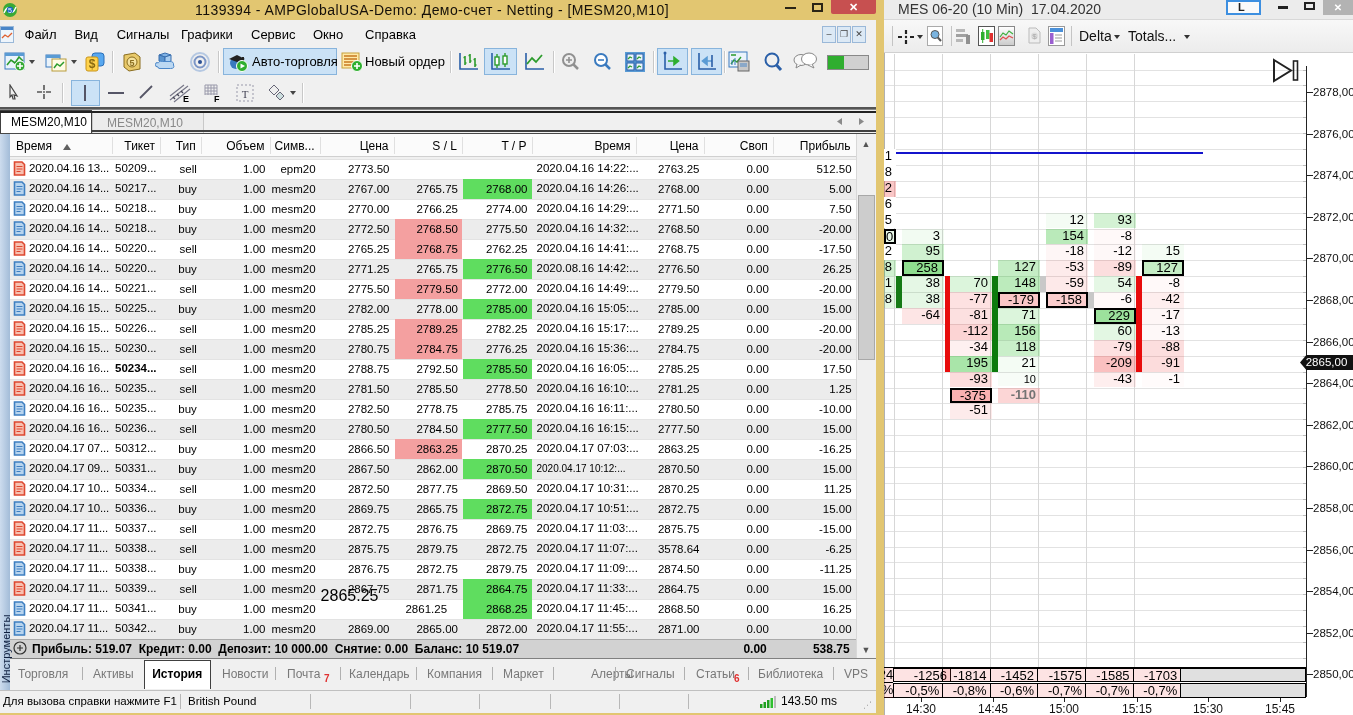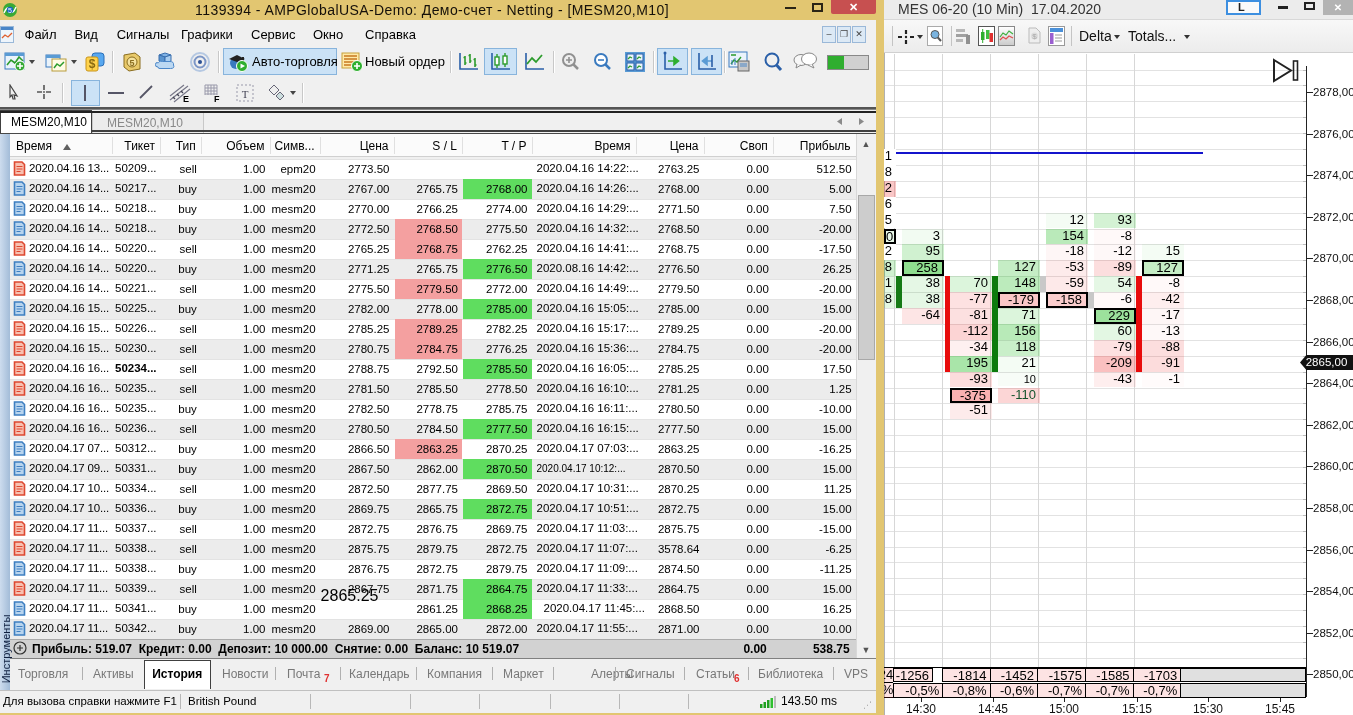--- a/index.html
+++ b/index.html
@@ -751,23 +751,23 @@
       <path d="M1.5 1 H9 L11.5 3.5 V14 H1.5 Z" fill="#b8d4ee" stroke="#3e7fc1" stroke-width="1.6"></path>
       <path d="M3.5 5.5 h6 M3.5 8 h6 M3.5 10.5 h4" stroke="#3e7fc1" stroke-width="1.1"></path>
     </svg>
   </div>
 <div class="a" style="left:29px;top:602.1px;width:82px;height:13px;font-size:11.5px;color:#000;line-height:13px;letter-spacing:-0.2px;">2020.04.17 11...</div>
 <div class="a" style="left:115px;top:602.1px;height:13px;font-size:11.5px;color:#000;line-height:13px;">50341...</div>
 <div class="a" style="left:161px;top:598.6px;width:39.8px;height:20px;font-size:11.5px;color:#000;line-height:20px;text-align:right;padding-right:4px;">buy</div>
 <div class="a" style="left:201.8px;top:598.6px;width:67.7px;height:20px;font-size:11.5px;color:#000;line-height:20px;text-align:right;padding-right:4px;">1.00</div>
 <div class="a" style="left:270.5px;top:598.6px;width:49.1px;height:20px;font-size:11.5px;color:#000;line-height:20px;text-align:right;padding-right:4px;">mesm20</div>
 <div class="a" style="left:320.6px;top:586px;width:72.9px;height:20px;font-size:16px;color:#000;line-height:20px;text-align:left;padding-right:4px;">2865.25</div>
-<div class="a" style="left:394.5px;top:598.6px;width:67.5px;height:20px;font-size:11.5px;color:#000;line-height:20px;text-align:right;padding-right:4px;">2861.25</div>
+<div class="a" style="left:394.5px;top:598.6px;width:67.5px;height:20px;font-size:11.5px;color:#000;line-height:20px;text-align:center;padding-right:4px;">2861.25</div>
 <div class="a" style="left:463px;top:598.6px;width:68.5px;height:20px;background:#5fdd5f;font-size:11.5px;color:#000;line-height:20px;text-align:right;padding-right:4px;">2868.25</div>
-<div class="a" style="left:536.5px;top:602.1px;height:13px;font-size:11.5px;color:#000;line-height:13px;margin-left:7px;">2020.04.17 11:45:...</div>
+<div class="a" style="left:536.5px;top:602.1px;height:13px;font-size:11.5px;color:#000;line-height:13px;">2020.04.17 11:45:...</div>
 <div class="a" style="left:635.6px;top:598.6px;width:67.9px;height:20px;font-size:11.5px;color:#000;line-height:20px;text-align:right;padding-right:4px;">2868.50</div>
 <div class="a" style="left:703.5px;top:598.6px;width:69.3px;height:20px;font-size:11.5px;color:#000;line-height:20px;text-align:right;padding-right:4px;">0.00</div>
 <div class="a" style="left:772.8px;top:598.6px;width:82.8px;height:20px;font-size:11.5px;color:#000;line-height:20px;text-align:right;padding-right:4px;">16.25</div>
 <div class="a" style="left:10px;top:618.6px;width:846px;height:20px;background:#ececec;border-top:1px solid #e3e3e3;"></div>
 <div class="a" style="left:13px;top:620.6px;width:13px;height:15px;">
     <svg width="13" height="15" viewBox="0 0 13 15">
       <path d="M1.5 1 H9 L11.5 3.5 V14 H1.5 Z" fill="#b8d4ee" stroke="#3e7fc1" stroke-width="1.6"></path>
       <path d="M3.5 5.5 h6 M3.5 8 h6 M3.5 10.5 h4" stroke="#3e7fc1" stroke-width="1.1"></path>
     </svg>
   </div>
@@ -1079,21 +1079,21 @@
 <div class="a" style="left:950px;top:387.5px;width:42px;height:15.9px;background:rgba(240,70,70,0.420);border:2px solid #000;font-size:13px;color:#000;line-height:11.9px;text-align:right;padding-right:4px;overflow:hidden;white-space:nowrap;">-375</div>
 <div class="a" style="left:950px;top:403.4px;width:42px;height:15.9px;background:rgba(240,70,70,0.110);font-size:13px;color:#000;line-height:14.9px;text-align:right;padding-right:4px;overflow:hidden;white-space:nowrap;">-51</div>
 <div class="a" style="left:998px;top:260.3px;width:42px;height:15.9px;background:rgba(40,190,40,0.270);font-size:13px;color:#000;line-height:14.9px;text-align:right;padding-right:4px;overflow:hidden;white-space:nowrap;">127</div>
 <div class="a" style="left:998px;top:276.2px;width:42px;height:15.9px;background:rgba(40,190,40,0.310);font-size:13px;color:#000;line-height:14.9px;text-align:right;padding-right:4px;overflow:hidden;white-space:nowrap;">148</div>
 <div class="a" style="left:998px;top:292.1px;width:42px;height:15.9px;background:rgba(240,70,70,0.300);border:2px solid #000;font-size:13px;color:#000;line-height:11.9px;text-align:right;padding-right:4px;overflow:hidden;white-space:nowrap;">-179</div>
 <div class="a" style="left:998px;top:308px;width:42px;height:15.9px;background:rgba(40,190,40,0.160);font-size:13px;color:#000;line-height:14.9px;text-align:right;padding-right:4px;overflow:hidden;white-space:nowrap;">71</div>
 <div class="a" style="left:998px;top:323.9px;width:42px;height:15.9px;background:rgba(40,190,40,0.330);font-size:13px;color:#000;line-height:14.9px;text-align:right;padding-right:4px;overflow:hidden;white-space:nowrap;">156</div>
 <div class="a" style="left:998px;top:339.8px;width:42px;height:15.9px;background:rgba(40,190,40,0.250);font-size:13px;color:#000;line-height:14.9px;text-align:right;padding-right:4px;overflow:hidden;white-space:nowrap;">118</div>
 <div class="a" style="left:998px;top:355.7px;width:42px;height:15.9px;background:rgba(40,190,40,0.050);font-size:13px;color:#000;line-height:14.9px;text-align:right;padding-right:4px;overflow:hidden;white-space:nowrap;">21</div>
 <div class="a" style="left:998px;top:371.6px;width:42px;height:14px;background:rgba(40,190,40,0.040);font-size:11px;color:#000;line-height:14.9px;text-align:right;padding-right:4px;overflow:hidden;white-space:nowrap;">10</div>
-<div class="a" style="left:998px;top:387.5px;width:42px;height:15.9px;background:rgba(240,70,70,0.220);font-size:13px;color:#14532d;line-height:14.9px;text-align:right;padding-right:4px;overflow:hidden;white-space:nowrap;">-110</div>
+<div class="a" style="left:998px;top:387.5px;width:42px;height:15.9px;background:rgba(240,70,70,0.220);font-size:13px;color:#737373;line-height:14.9px;text-align:right;padding-right:4px;overflow:hidden;white-space:nowrap;font-weight:bold;">-110</div>
 <div class="a" style="left:1046px;top:212.6px;width:42px;height:15.9px;background:rgba(40,190,40,0.050);font-size:13px;color:#000;line-height:14.9px;text-align:right;padding-right:4px;overflow:hidden;white-space:nowrap;">12</div>
 <div class="a" style="left:1046px;top:228.5px;width:42px;height:15.9px;background:rgba(40,190,40,0.320);font-size:13px;color:#000;line-height:14.9px;text-align:right;padding-right:4px;overflow:hidden;white-space:nowrap;">154</div>
 <div class="a" style="left:1046px;top:244.4px;width:42px;height:15.9px;background:rgba(240,70,70,0.050);font-size:13px;color:#000;line-height:14.9px;text-align:right;padding-right:4px;overflow:hidden;white-space:nowrap;">-18</div>
 <div class="a" style="left:1046px;top:260.3px;width:42px;height:15.9px;background:rgba(240,70,70,0.110);font-size:13px;color:#000;line-height:14.9px;text-align:right;padding-right:4px;overflow:hidden;white-space:nowrap;">-53</div>
 <div class="a" style="left:1046px;top:276.2px;width:42px;height:15.9px;background:rgba(240,70,70,0.120);font-size:13px;color:#000;line-height:14.9px;text-align:right;padding-right:4px;overflow:hidden;white-space:nowrap;">-59</div>
 <div class="a" style="left:1046px;top:292.1px;width:42px;height:15.9px;background:rgba(240,70,70,0.270);border:2px solid #000;font-size:13px;color:#000;line-height:11.9px;text-align:right;padding-right:4px;overflow:hidden;white-space:nowrap;">-158</div>
 <div class="a" style="left:1094px;top:212.6px;width:42px;height:15.9px;background:rgba(40,190,40,0.200);font-size:13px;color:#000;line-height:14.9px;text-align:right;padding-right:4px;overflow:hidden;white-space:nowrap;">93</div>
 <div class="a" style="left:1094px;top:228.5px;width:42px;height:15.9px;background:rgba(240,70,70,0.030);font-size:13px;color:#000;line-height:14.9px;text-align:right;padding-right:4px;overflow:hidden;white-space:nowrap;">-8</div>
 <div class="a" style="left:1094px;top:244.4px;width:42px;height:15.9px;background:rgba(240,70,70,0.040);font-size:13px;color:#000;line-height:14.9px;text-align:right;padding-right:4px;overflow:hidden;white-space:nowrap;">-12</div>
 <div class="a" style="left:1094px;top:260.3px;width:42px;height:15.9px;background:rgba(240,70,70,0.180);font-size:13px;color:#000;line-height:14.9px;text-align:right;padding-right:4px;overflow:hidden;white-space:nowrap;">-89</div>
@@ -1115,21 +1115,21 @@
 <div class="a" style="left:1142px;top:371.6px;width:42px;height:15.9px;background:rgba(240,70,70,0.020);font-size:13px;color:#000;line-height:14.9px;text-align:right;padding-right:4px;overflow:hidden;white-space:nowrap;">-1</div>
 <div class="a" style="left:896px;top:276.2px;width:6px;height:31.8px;background:#157a15;"></div>
 <div class="a" style="left:944.5px;top:276.2px;width:5.5px;height:95.4px;background:#e80c0c;"></div>
 <div class="a" style="left:992px;top:276.2px;width:5.5px;height:95.4px;background:#0c7a0c;"></div>
 <div class="a" style="left:1040px;top:276.2px;width:5.5px;height:15.9px;background:#c8c8c8;"></div>
 <div class="a" style="left:1088px;top:292.1px;width:5.5px;height:15.9px;background:#c8c8c8;"></div>
 <div class="a" style="left:1136px;top:276.2px;width:5.5px;height:95.4px;background:#e80c0c;"></div>
 <div class="a" style="left:884px;top:667px;width:422px;height:30.5px;border-top:1px solid #000;border-bottom:1px solid #000;"></div>
 <div class="a" style="left:884px;top:667.5px;width:9.3px;height:14.7px;background:rgba(240,70,70,0.150);font-size:13px;line-height:13px;text-align:right;overflow:hidden;direction:rtl;">24</div>
 <div class="a" style="left:884px;top:682.8px;width:9.3px;height:14.9px;background:rgba(240,70,70,0.150);font-size:13px;line-height:13px;text-align:right;overflow:hidden;direction:rtl;">%</div>
-<div class="a" style="left:893px;top:667.5px;width:40px;height:14.7px;background:rgba(240,70,70,0.150);border:1px solid #000;font-size:13px;line-height:13px;text-align:right;padding-right:3px;">-1256</div>
+<div class="a" style="left:893px;top:667.5px;width:58px;height:14.7px;background:rgba(240,70,70,0.150);border:1px solid #000;font-size:13px;line-height:13px;text-align:right;padding-right:3px;">-1256</div>
 <div class="a" style="left:893px;top:682.8px;width:50.3px;height:14.9px;background:rgba(240,70,70,0.150);border:1px solid #000;font-size:13px;line-height:13px;text-align:right;padding-right:3px;">-0,5%</div>
 <div class="a" style="left:942.3px;top:667.5px;width:48.3px;height:14.7px;background:rgba(240,70,70,0.150);border:1px solid #000;font-size:13px;line-height:13px;text-align:right;padding-right:3px;">-1814</div>
 <div class="a" style="left:942.3px;top:682.8px;width:48.3px;height:14.9px;background:rgba(240,70,70,0.150);border:1px solid #000;font-size:13px;line-height:13px;text-align:right;padding-right:3px;">-0,8%</div>
 <div class="a" style="left:989.6px;top:667.5px;width:48.4px;height:14.7px;background:rgba(240,70,70,0.150);border:1px solid #000;font-size:13px;line-height:13px;text-align:right;padding-right:3px;">-1452</div>
 <div class="a" style="left:989.6px;top:682.8px;width:48.4px;height:14.9px;background:rgba(240,70,70,0.150);border:1px solid #000;font-size:13px;line-height:13px;text-align:right;padding-right:3px;">-0,6%</div>
 <div class="a" style="left:1037px;top:667.5px;width:49px;height:14.7px;background:rgba(240,70,70,0.150);border:1px solid #000;font-size:13px;line-height:13px;text-align:right;padding-right:3px;">-1575</div>
 <div class="a" style="left:1037px;top:682.8px;width:49px;height:14.9px;background:rgba(240,70,70,0.150);border:1px solid #000;font-size:13px;line-height:13px;text-align:right;padding-right:3px;">-0,7%</div>
 <div class="a" style="left:1085px;top:667.5px;width:48.6px;height:14.7px;background:rgba(240,70,70,0.150);border:1px solid #000;font-size:13px;line-height:13px;text-align:right;padding-right:3px;">-1585</div>
 <div class="a" style="left:1085px;top:682.8px;width:48.6px;height:14.9px;background:rgba(240,70,70,0.150);border:1px solid #000;font-size:13px;line-height:13px;text-align:right;padding-right:3px;">-0,7%</div>
 <div class="a" style="left:1132.6px;top:667.5px;width:48.7px;height:14.7px;background:rgba(240,70,70,0.150);border:1px solid #000;font-size:13px;line-height:13px;text-align:right;padding-right:3px;">-1703</div>

